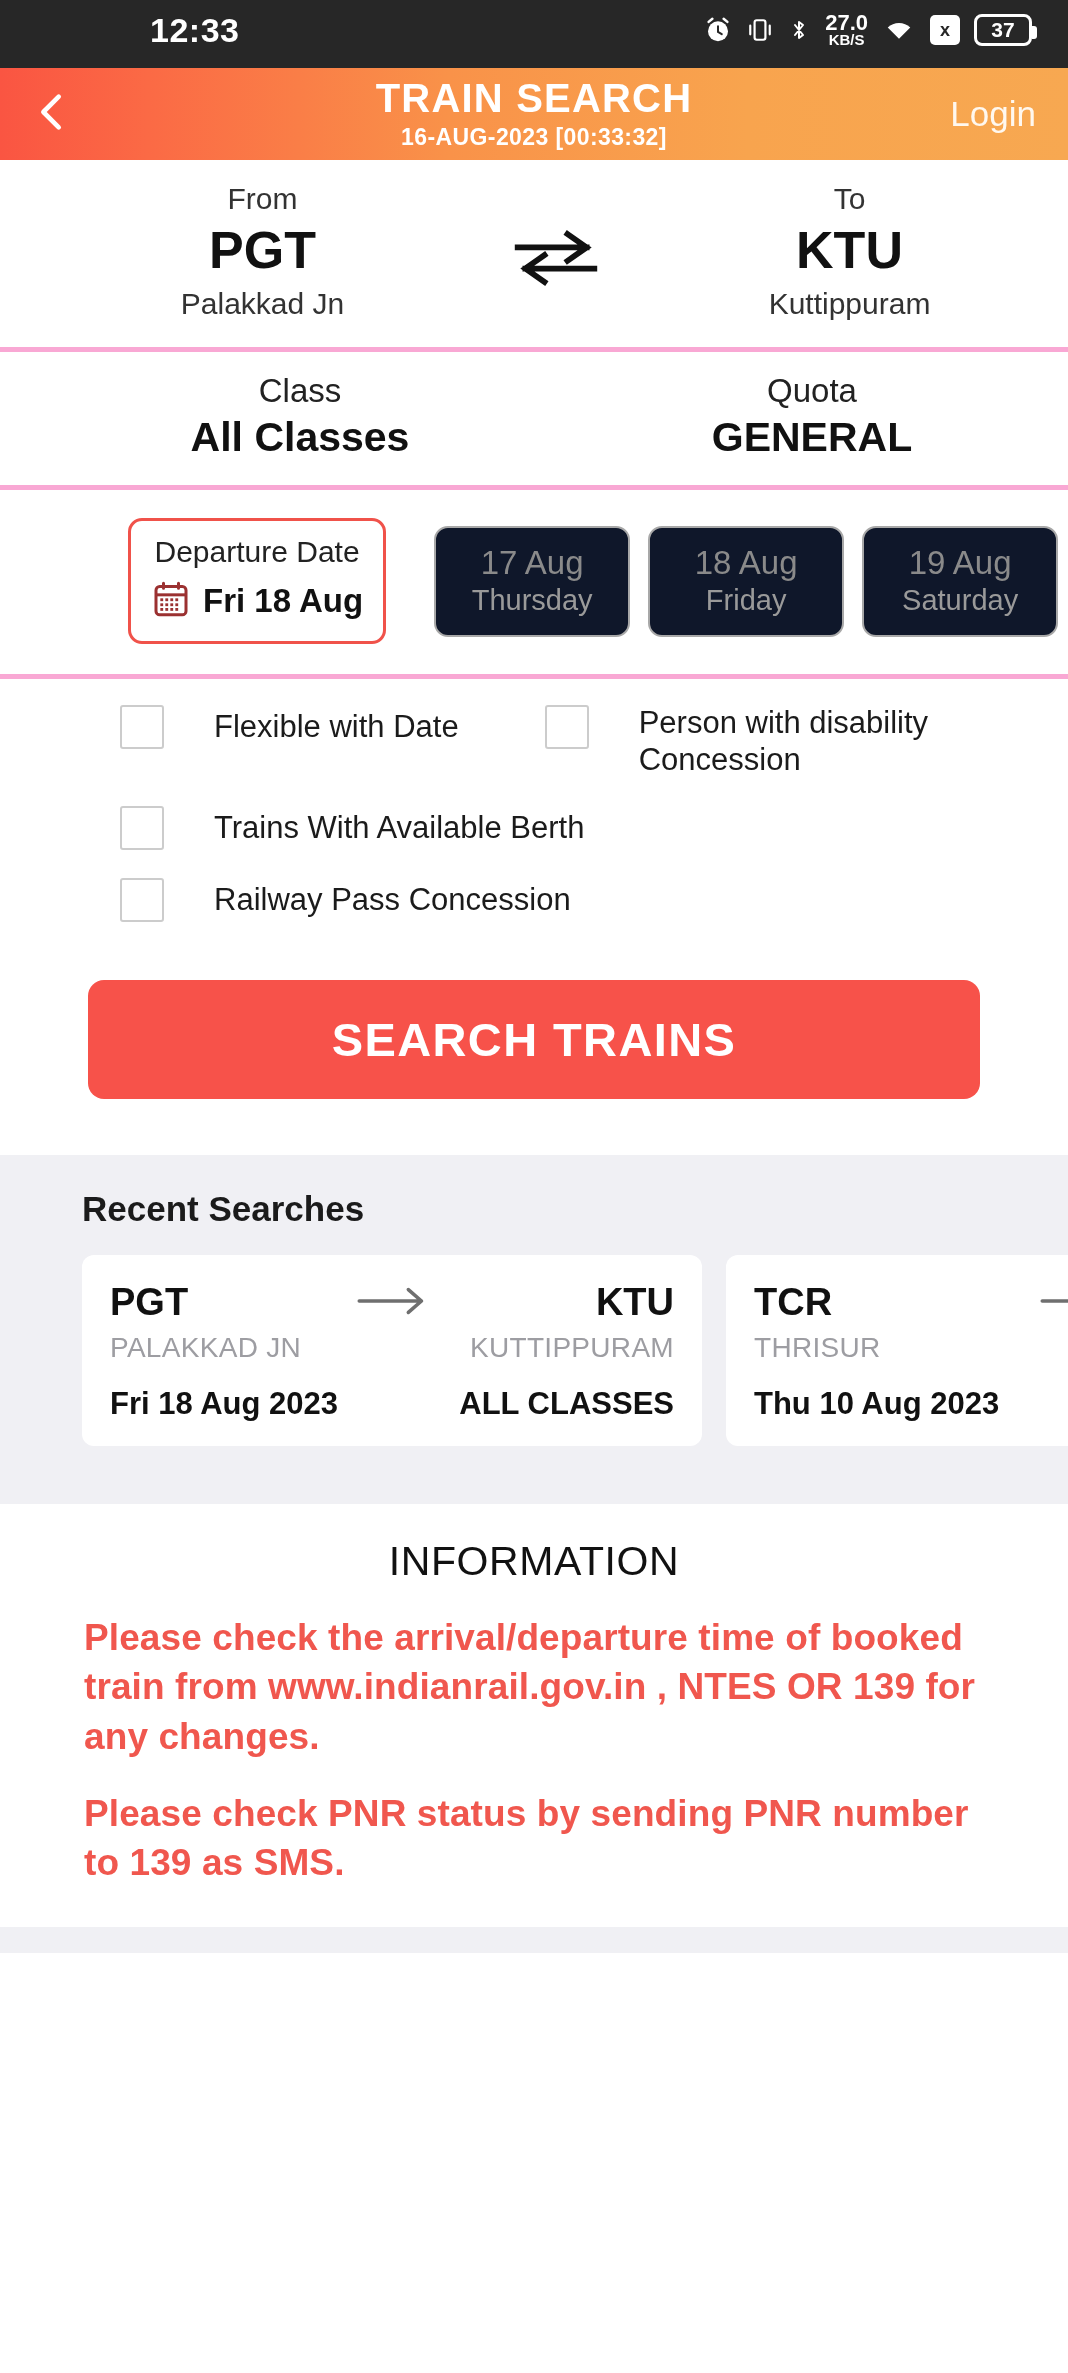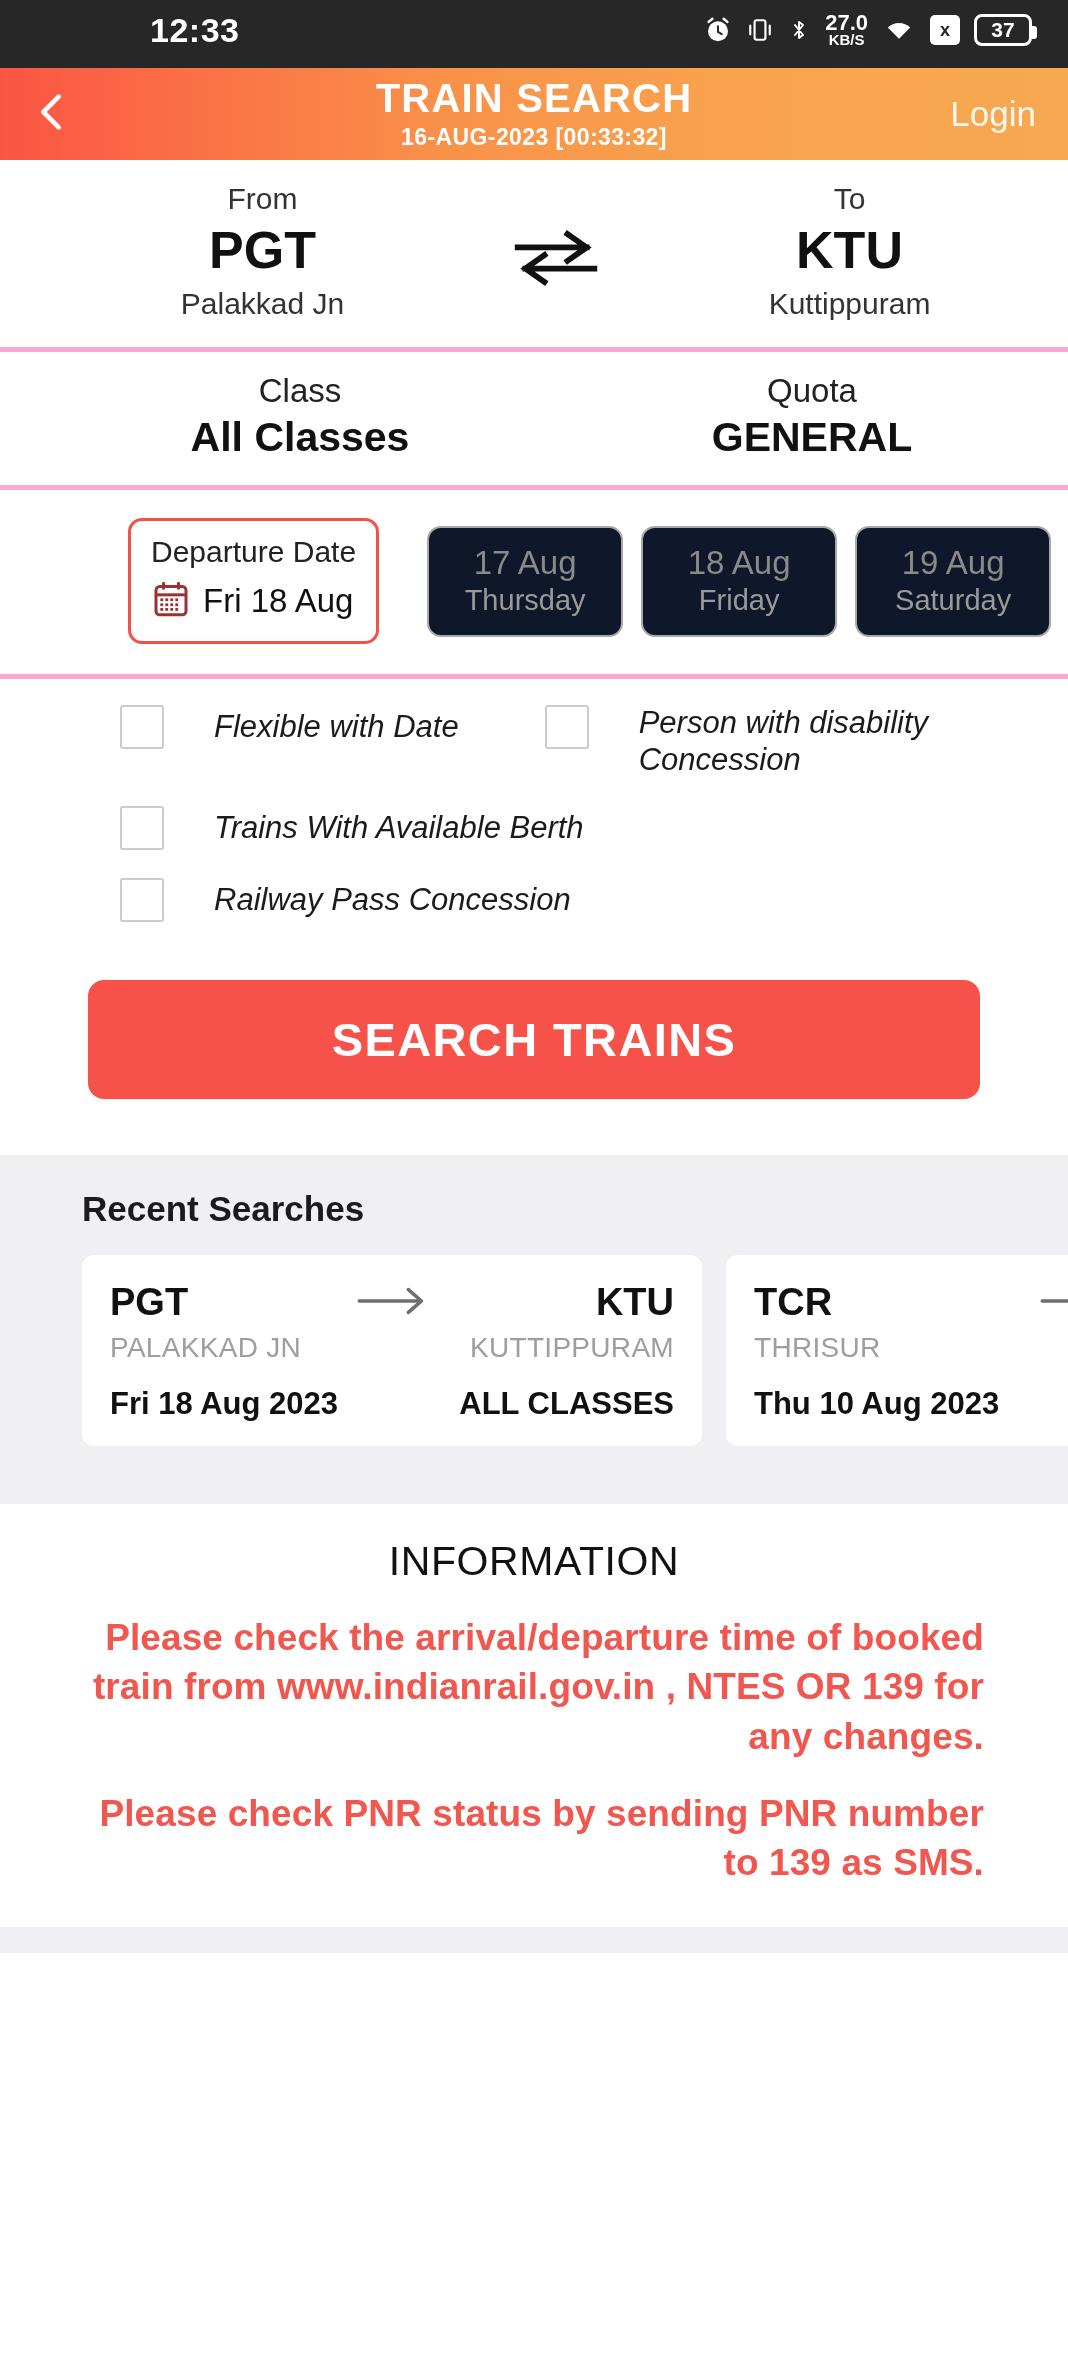--- a/index.html
+++ b/index.html
@@ -63,37 +63,37 @@
   .cq-value{ font-size:41px; font-weight:700; color:#111; margin-top:4px; }
 
   
   .date-row{ display:flex; align-items:center; padding:28px 0 30px 84px; gap:0; overflow:hidden; }
   .dep-box{
     border:3px solid #f0524a; border-radius:14px; background:#fff;
     padding:14px 20px 18px; min-width:180px;
   }
   .dep-title{ font-size:30px; color:#222; text-align:center; }
   .dep-val-row{ display:flex; align-items:center; gap:12px; margin-top:10px; }
-  .dep-val{ font-size:33px; font-weight:400; color:#111; }
+  .dep-val{ font-size:33px; font-weight:700; color:#111; }
   .chips{ display:flex; gap:18px; margin-left:48px; }
   .chip{
     border:2px solid #a8a8a8; border-radius:14px; background:#0f172a;
     width:196px; padding:16px 0 18px; text-align:center; flex:none;
   }
   .chip-d{ font-size:33px; color:#8a8a8a; }
   .chip-w{ font-size:29px; color:#9a9a9a; margin-top:2px; }
 
   
   .checks{ padding:26px 0 22px; }
   .chk-row{ display:flex; align-items:flex-start; }
   .chk-cell{ display:flex; align-items:flex-start; }
   .chk-box{
     width:44px;height:44px;border:2px solid #cccccc;background:#fff;border-radius:3px;flex:none;
   }
-  .chk-label{ font-size:31px; color:#1b1b1b; line-height:1.18;font-style:italic; }
+  .chk-label{ font-size:31px; color:#1b1b1b; line-height:1.18; }
   .c1{ margin-left:120px; }
   .c1 .chk-label{ margin-left:50px; margin-top:4px; }
   .c2{ margin-left:86px; }
   .c2 .chk-label{ margin-left:50px; width:330px; }
   .r2{ margin-top:28px; margin-left:120px; }
   .r2 .chk-label{ margin-left:50px; margin-top:4px; }
   .r3{ margin-top:28px; margin-left:120px; }
   .r3 .chk-label{ margin-left:50px; margin-top:4px; }
 
   
@@ -119,21 +119,21 @@
   .rs-name{ font-size:28px; color:#9d9da2; letter-spacing:0.3px; }
   .rs-bot{ display:flex; justify-content:space-between; margin-top:22px; }
   .rs-date{ font-size:31px; font-weight:700; color:#111; }
   .rs-class{ font-size:31px; font-weight:700; color:#111; }
 
   
   .info{ background:#ffffff; padding:34px 0 40px; }
   .info-title{ text-align:center; font-size:41px; color:#111; font-weight:400; letter-spacing:0.6px; }
   .info-p{
     color:#f0574e; font-size:37px; font-weight:700; line-height:1.33;
-    margin:28px 84px 0; letter-spacing:0.1px;text-align:right;
+    margin:28px 84px 0; letter-spacing:0.1px;
   }
   .footer-strip{ background:#f0f0f4; height:26px; }
 </style>
 </head>
 <body>
 
 <div class="statusbar">
   <div class="sb-time">12:33</div>
   <div class="sb-right">
     <span class="sb-ico">

